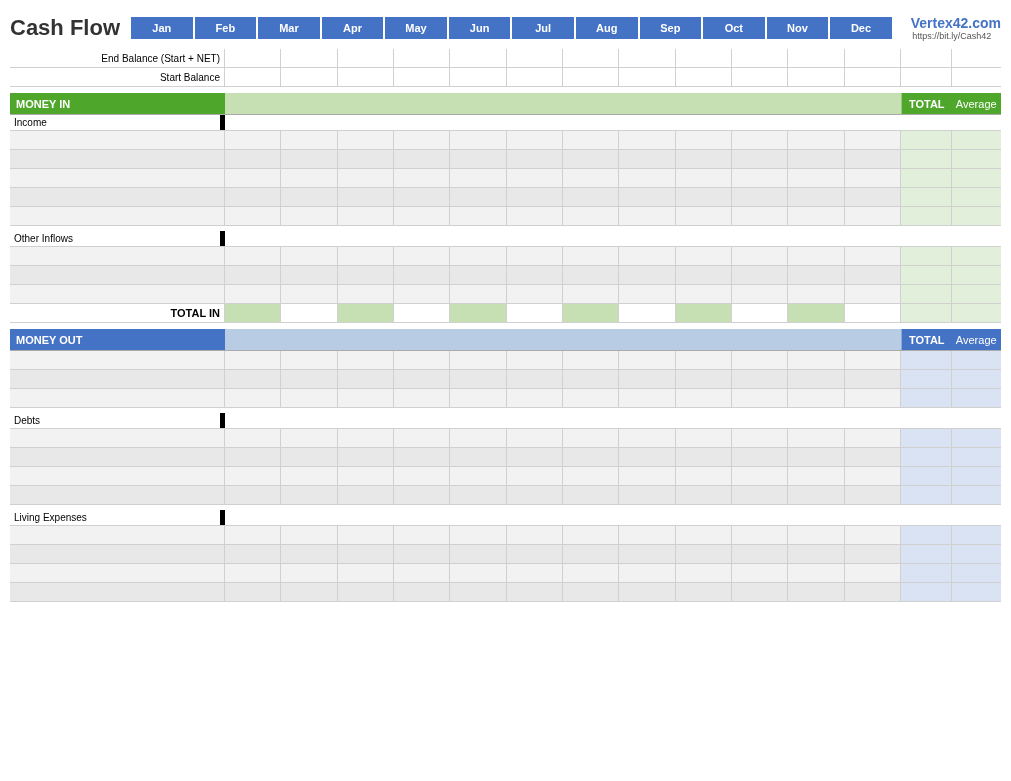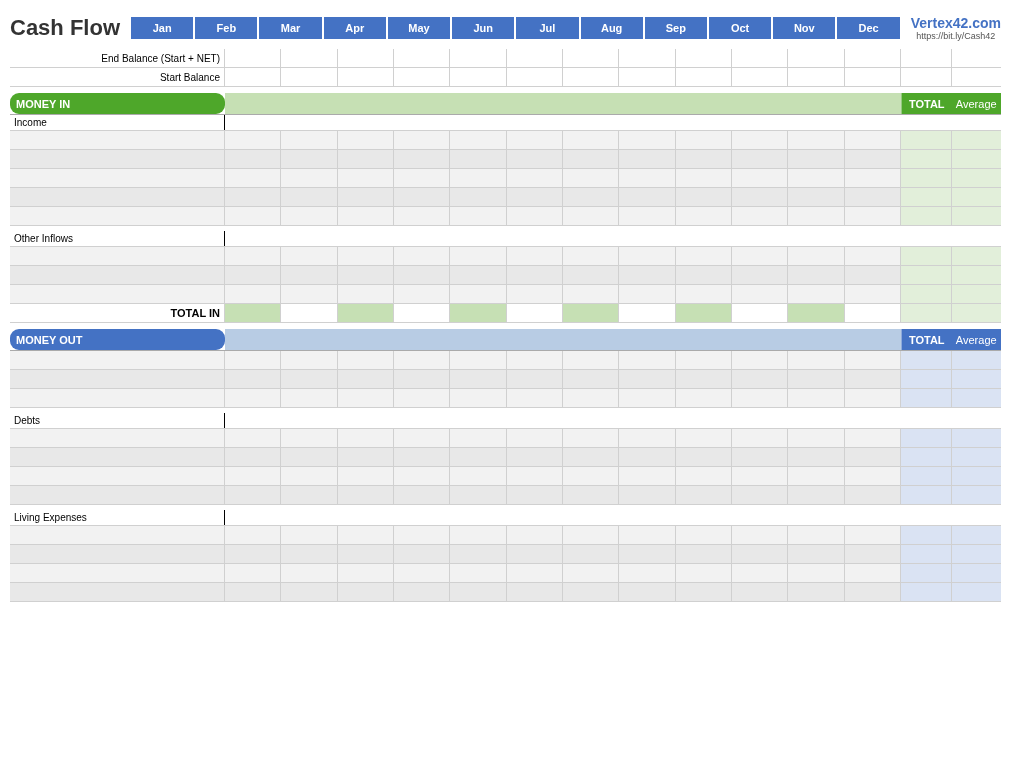--- a/index.html
+++ b/index.html
@@ -52,20 +52,21 @@
     }
     .branding {
       flex: 0 0 auto;
       margin-left: 10px;
       text-align: center;
     }
     .branding-title {
       font-size: 14px;
       font-weight: bold;
       color: #4472c4;
+      margin-left: 8px;
     }
     .branding-url {
       font-size: 9px;
       color: #555;
     }
 
     
     .sheet {
       flex: 1;
       display: flex;
@@ -148,21 +149,20 @@
 
     .section-header-label {
       flex: 0 0 215px;
       min-width: 215px;
       display: flex;
       align-items: center;
       padding: 0 6px;
       font-weight: bold;
       font-size: 11px;
       color: #fff;
-      border-radius: 9px;
     }
 
     .section-header-middle {
       flex: 1;
       display: flex;
       align-items: center;
     }
 
     .section-header-right {
       flex: 0 0 100px;
@@ -193,21 +193,21 @@
     .category-label-row {
       display: flex;
       width: 100%;
       border-bottom: 1px solid #d0d0d0;
     }
 
     .category-text {
       flex: 0 0 215px;
       font-size: 10px;
       padding: 2px 4px;
-      border-right: 1px solid #000000;
+      border-right: 5px solid #000000;
     }
 
     
     .footer {
       display: flex;
       justify-content: space-between;
       align-items: center;
       margin-top: 6px;
       font-size: 9px;
       color: #555;

